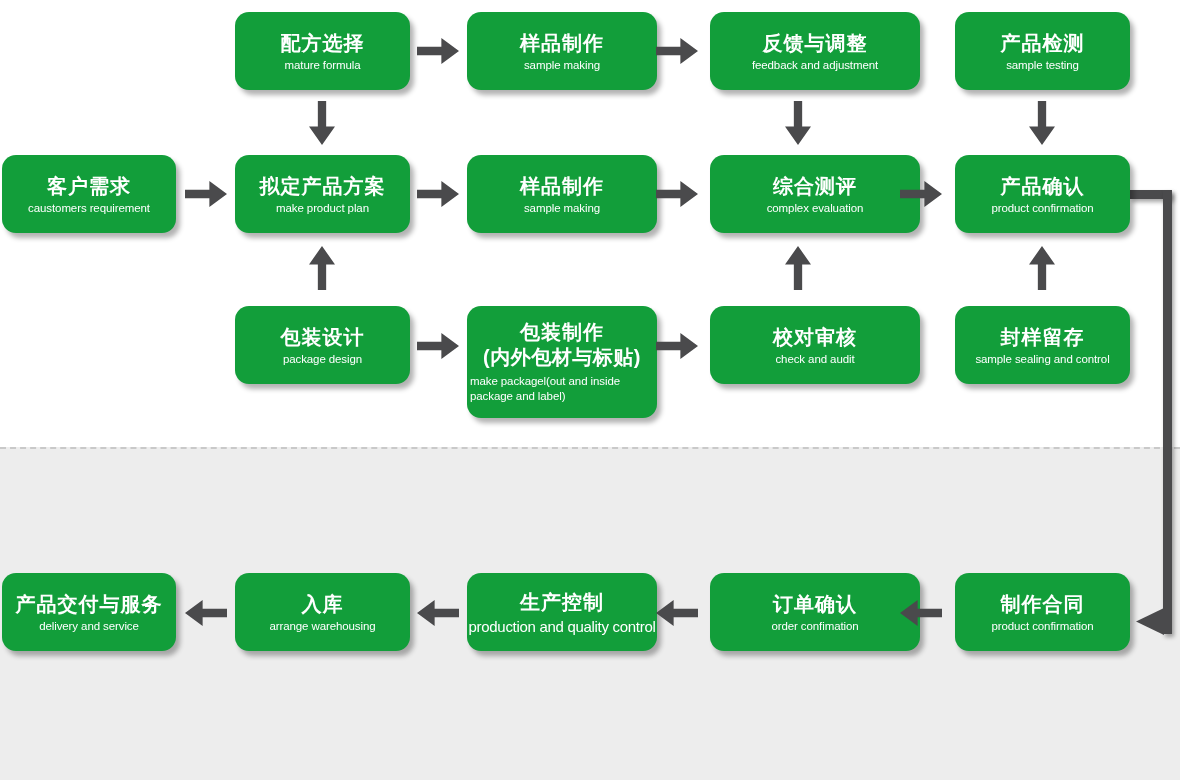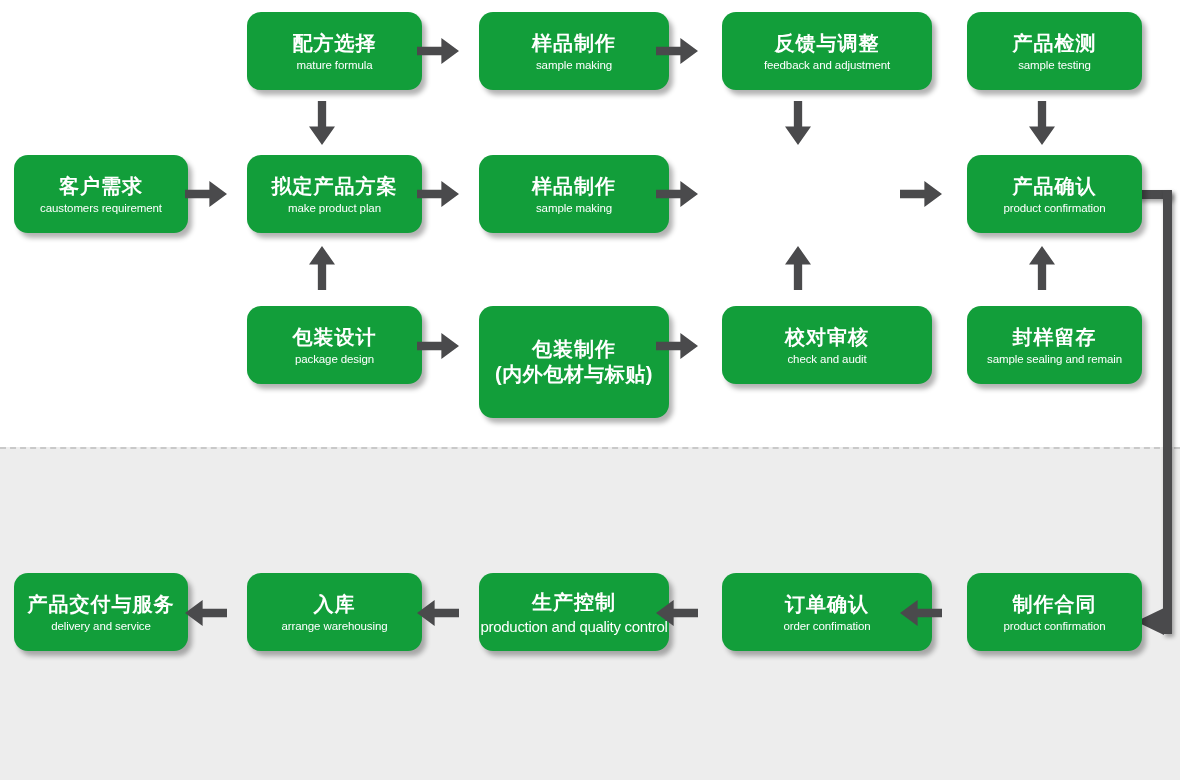--- a/index.html
+++ b/index.html
@@ -7,21 +7,21 @@
     position:relative;width:1180px;height:780px;overflow:hidden;background:#ffffff;
     font-family:"Liberation Sans", sans-serif;
   }
   .lower{
     position:absolute;left:0;top:447px;width:1180px;height:333px;
     background:#ededed;border-top:2px dashed #c9c9c9;box-sizing:border-box;z-index:0;
   }
   .node{
     position:absolute;background:#129e3a;border-radius:14px;color:#ffffff;
     display:flex;flex-direction:column;align-items:center;justify-content:center;
-    text-align:left;box-shadow:4px 5px 5px rgba(0,0,0,0.30);z-index:2;margin-left:12px;
+    text-align:left;box-shadow:4px 5px 5px rgba(0,0,0,0.30);z-index:2;
   }
   .zh{font-size:20px;font-weight:bold;letter-spacing:1px;line-height:1.25;}
   .zh2{font-size:20px;font-weight:bold;letter-spacing:0.5px;line-height:1.25;}
   .en{font-size:11.5px;margin-top:3px;white-space:nowrap;letter-spacing:-0.1px;}
   .en.wrap{white-space:normal;line-height:1.3;padding:0 3px;margin-top:4px;}
   .en.snug{font-size:15px;letter-spacing:-0.3px;}
   
   .c1{left:2px;width:174px;}  .c2{left:235px;width:175px;} .c3{left:467px;width:190px;}
   .c4{left:710px;width:210px;} .c5{left:955px;width:175px;}
   .r1{top:12px;height:78px;} .r2{top:155px;height:78px;} .r3{top:306px;height:78px;}
@@ -68,40 +68,45 @@
     <div class="en">caustomers requirement</div>
   </div>
   <div class="node c2 r2">
     <div class="zh">拟定产品方案</div>
     <div class="en">make product plan</div>
   </div>
   <div class="node c3 r2">
     <div class="zh">样品制作</div>
     <div class="en">sample making</div>
   </div>
+  <div class="node c4 r2">
+    <div class="zh">综合测评</div>
+    <div class="en">complex evaluation</div>
+  </div>
   <div class="node c5 r2">
     <div class="zh">产品确认</div>
     <div class="en">product confirmation</div>
   </div>
 
   <div class="node c2 r3">
     <div class="zh">包装设计</div>
     <div class="en">package design</div>
   </div>
   <div class="node c3 r3t">
     <div class="zh">包装制作</div>
     <div class="zh2">(内外包材与标贴)</div>
+    <div class="en wrap">make packagel(out and inside package and label)</div>
   </div>
   <div class="node c4 r3">
     <div class="zh">校对审核</div>
     <div class="en">check and audit</div>
   </div>
   <div class="node c5 r3">
     <div class="zh">封样留存</div>
-    <div class="en">sample sealing and remain</div>
+    <div class="en">sample sealing and control</div>
   </div>
 
   <div class="node c5 r4">
     <div class="zh">制作合同</div>
     <div class="en">product confirmation</div>
   </div>
   <div class="node c4 r4">
     <div class="zh">订单确认</div>
     <div class="en">order confimation</div>
   </div>

